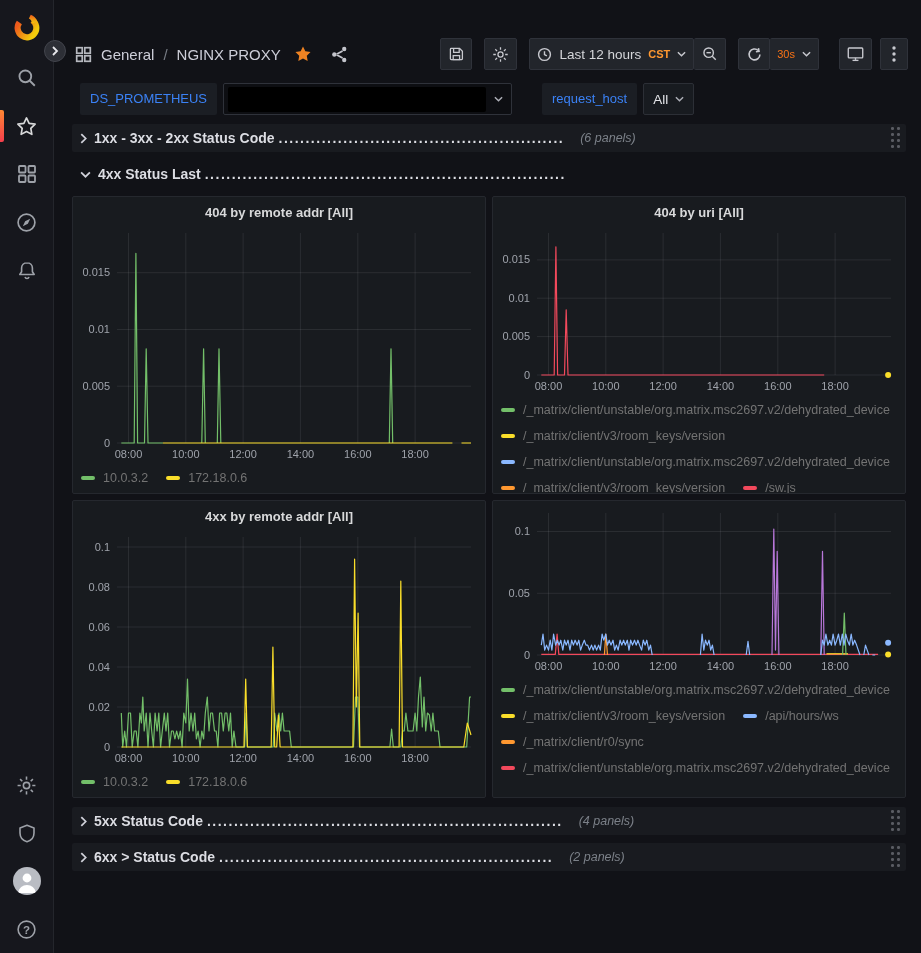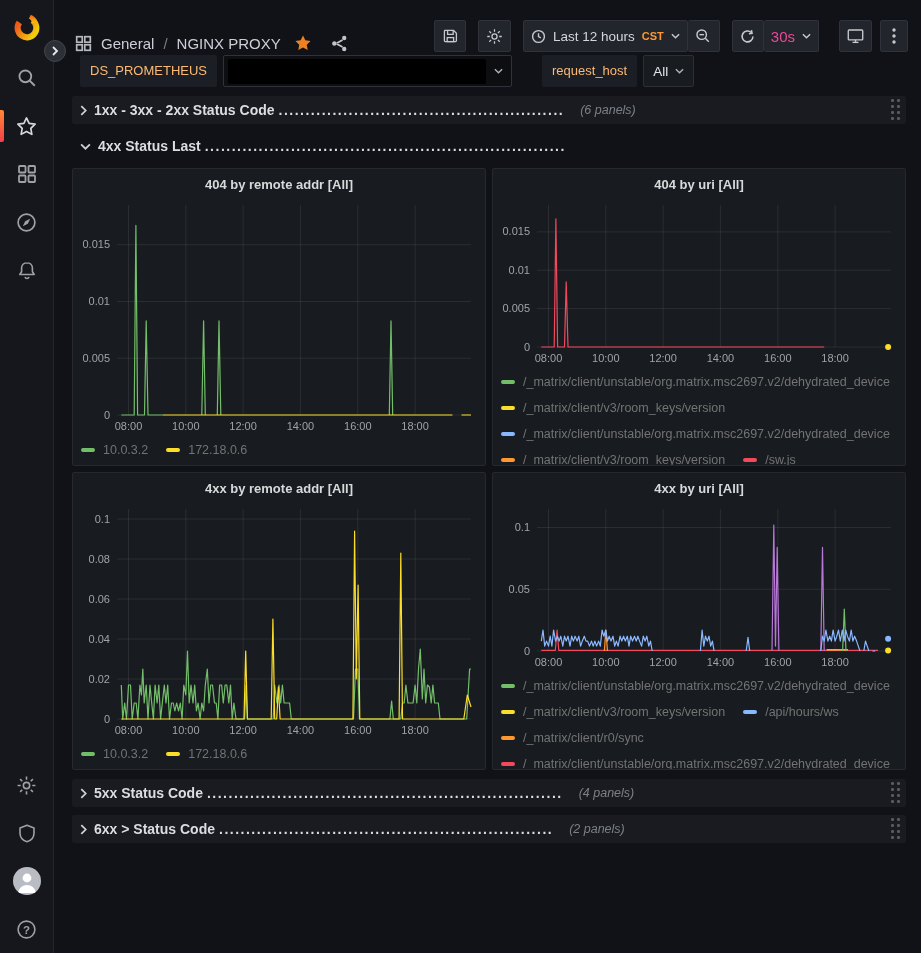--- a/index.html
+++ b/index.html
@@ -19,43 +19,43 @@
   .expand-btn { position:absolute; left:44px; top:40px; width:22px; height:22px;
     border-radius:50%; background:#2d2f36; border:1px solid #43454d; color:#e8e8ec;
     display:flex; align-items:center; justify-content:center; cursor:pointer; z-index:9; }
   .avatar-circle { width:28px; height:28px; border-radius:50%; background:#b9bcc3;
     display:flex; align-items:flex-end; justify-content:center; overflow:hidden; }
 
   
   .main { flex:1; display:flex; flex-direction:column; min-width:0; }
 
   
-  .navbar { height:52px; flex:0 0 52px; display:flex; align-items:flex-end; padding:0 13px 0 21px; }
+  .navbar { height:52px; flex:0 0 52px; display:flex; align-items:center; padding:0 13px 0 21px;margin-top:28px; }
   .crumbs { display:flex; align-items:center; gap:9px; color:#c7c8d1; }
   .crumb-link { font-size:15px; color:#cdced8; cursor:pointer; }
   .crumb-div { color:#787d85; font-size:15px; }
   .crumb-icon { color:#b6b8bf; display:flex; }
   .fav-star { color:#ee8222; margin-left:4px; display:flex; cursor:pointer; }
   .share-ic { color:#c3c4cb; margin-left:10px; display:flex; cursor:pointer; }
   .nav-actions { margin-left:auto; display:flex; align-items:center; }
   .tbtn { height:32px; min-width:32px; padding:0 7px; background:#22252b;
     border:1px solid #2f323a; border-radius:2px; color:#c8c9cf; display:flex;
     align-items:center; justify-content:center; gap:7px; cursor:pointer; font-size:13px; }
   .btn-group { display:flex; }
   .btn-group .tbtn + .tbtn { border-left:none; }
   .gap12 { width:12px; } .gap20 { width:20px; } .gap8 { width:8px; }
   .time-label { color:#d5d6da; font-size:13.5px; white-space:nowrap; }
   .tz-label { color:#ff9830; font-size:11px; font-weight:bold; }
-  .interval-label { color:#ec4899; font-size:15px; }
+  .interval-label { color:#f97316; font-size:11px; }
   .kebab-btn { min-width:28px; padding:0 4px; }
 
   
   .submenu { height:42px; flex:0 0 42px; display:flex; align-items:center; padding:0 0 4px 26px; gap:6px; }
   .var-label { height:32px; line-height:32px; padding:0 10px; background:#1b1e24;
-    border-radius:2px; color:#fdba74; font-size:13px; font-weight:500; }
+    border-radius:2px; color:#3b82f6; font-size:13px; font-weight:500; }
   .var-select { position:relative; width:289px; height:32px; background:#0d0e12;
     border:1px solid #2f323a; border-radius:2px; display:flex; align-items:center; cursor:pointer; }
   .redacted { position:absolute; left:4px; top:3px; width:258px; height:25px;
     background:#000; border-radius:2px; }
   .var-select .caret { margin-left:auto; margin-right:8px; color:#aeb0b8; display:flex; }
   .gap-big { width:18px; }
   .var-value { height:32px; padding:0 9px; background:#181b20; border:1px solid #2c2f36;
     border-radius:2px; color:#e3e4e8; font-size:13.5px; display:flex; align-items:center;
     gap:7px; cursor:pointer; }
 
@@ -473,21 +473,20 @@
                 </span>
                 <span class="legend-item">
                   <span class="swatch" style="background: rgb(250, 222, 42);"></span>
                   <span class="lbl">172.18.0.6</span>
                 </span>
               </div>
             </div>
         </section>
 
         <section class="panel">
-          <div class="panel-title">4xx by uri [All]</div>
           <div class="chart short">
               <svg width="396" height="170" viewBox="0 0 396 170">
                 <line x1="47.5" y1="8" x2="47.5" y2="150" stroke="rgba(204,204,220,0.10)"></line>
                 <text x="47.5" y="165" text-anchor="middle" font-size="11" fill="#9fa3ab">08:00</text>
                 <line x1="104.8" y1="8" x2="104.8" y2="150" stroke="rgba(204,204,220,0.10)"></line>
                 <text x="104.8" y="165" text-anchor="middle" font-size="11" fill="#9fa3ab">10:00</text>
                 <line x1="162.1" y1="8" x2="162.1" y2="150" stroke="rgba(204,204,220,0.10)"></line>
                 <text x="162.1" y="165" text-anchor="middle" font-size="11" fill="#9fa3ab">12:00</text>
                 <line x1="219.4" y1="8" x2="219.4" y2="150" stroke="rgba(204,204,220,0.10)"></line>
                 <text x="219.4" y="165" text-anchor="middle" font-size="11" fill="#9fa3ab">14:00</text>

